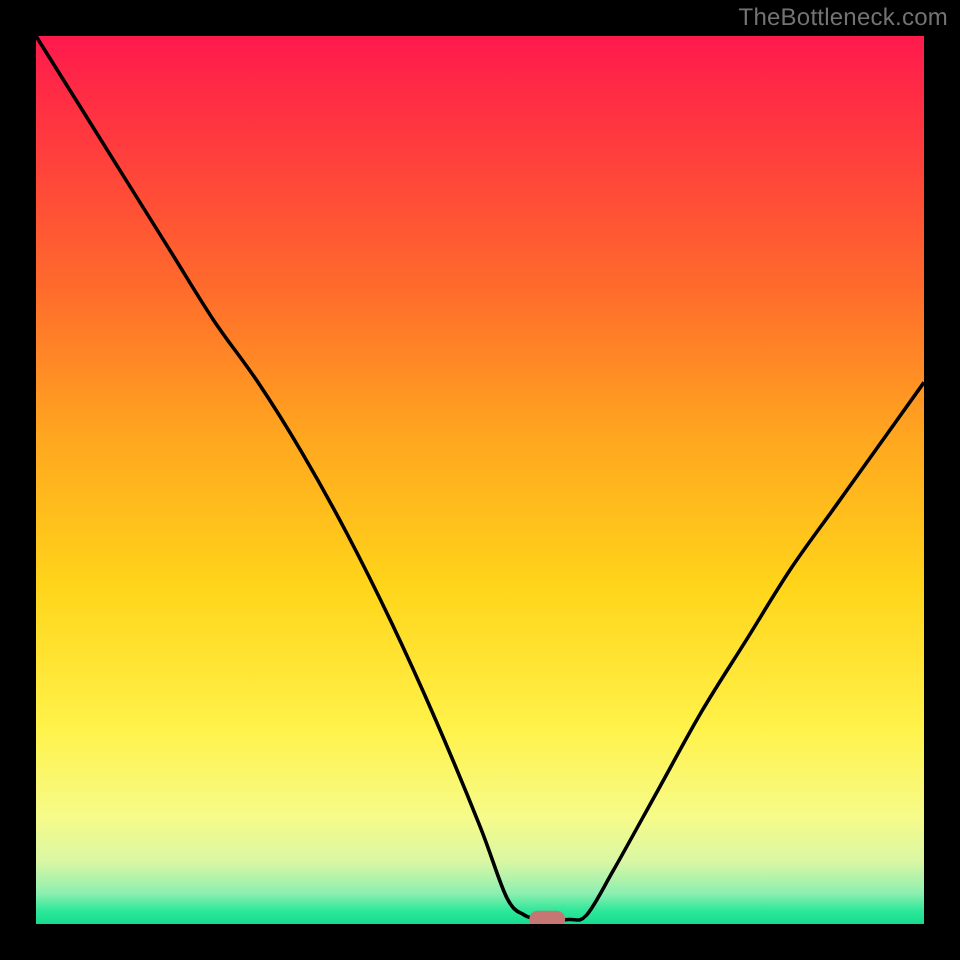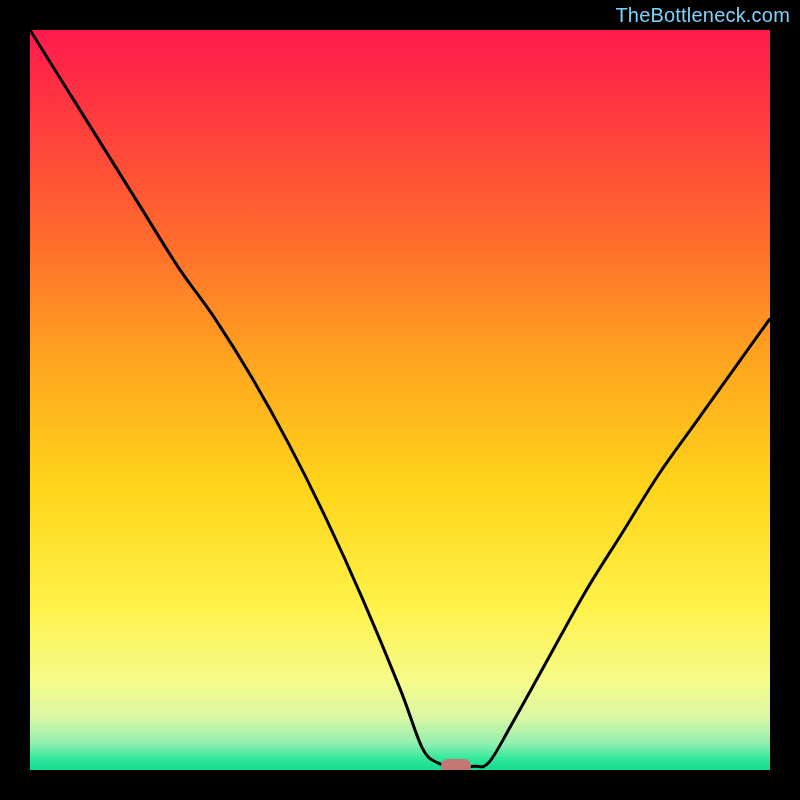--- a/index.html
+++ b/index.html
@@ -14,21 +14,21 @@
   .frame {
     position: relative;
     width: 800px;
     height: 800px;
     background: #000;
   }
   .watermark {
     position: absolute;
     top: 4px;
     right: 10px;
-    color: #7dd3fc;
+    color: #737373;
     font-size: 20px;
     font-weight: 500;
     z-index: 20;
     letter-spacing: 0.2px;
   }
   .plot-area {
     position: absolute;
     left: 30px;
     top: 30px;
     width: 740px;

